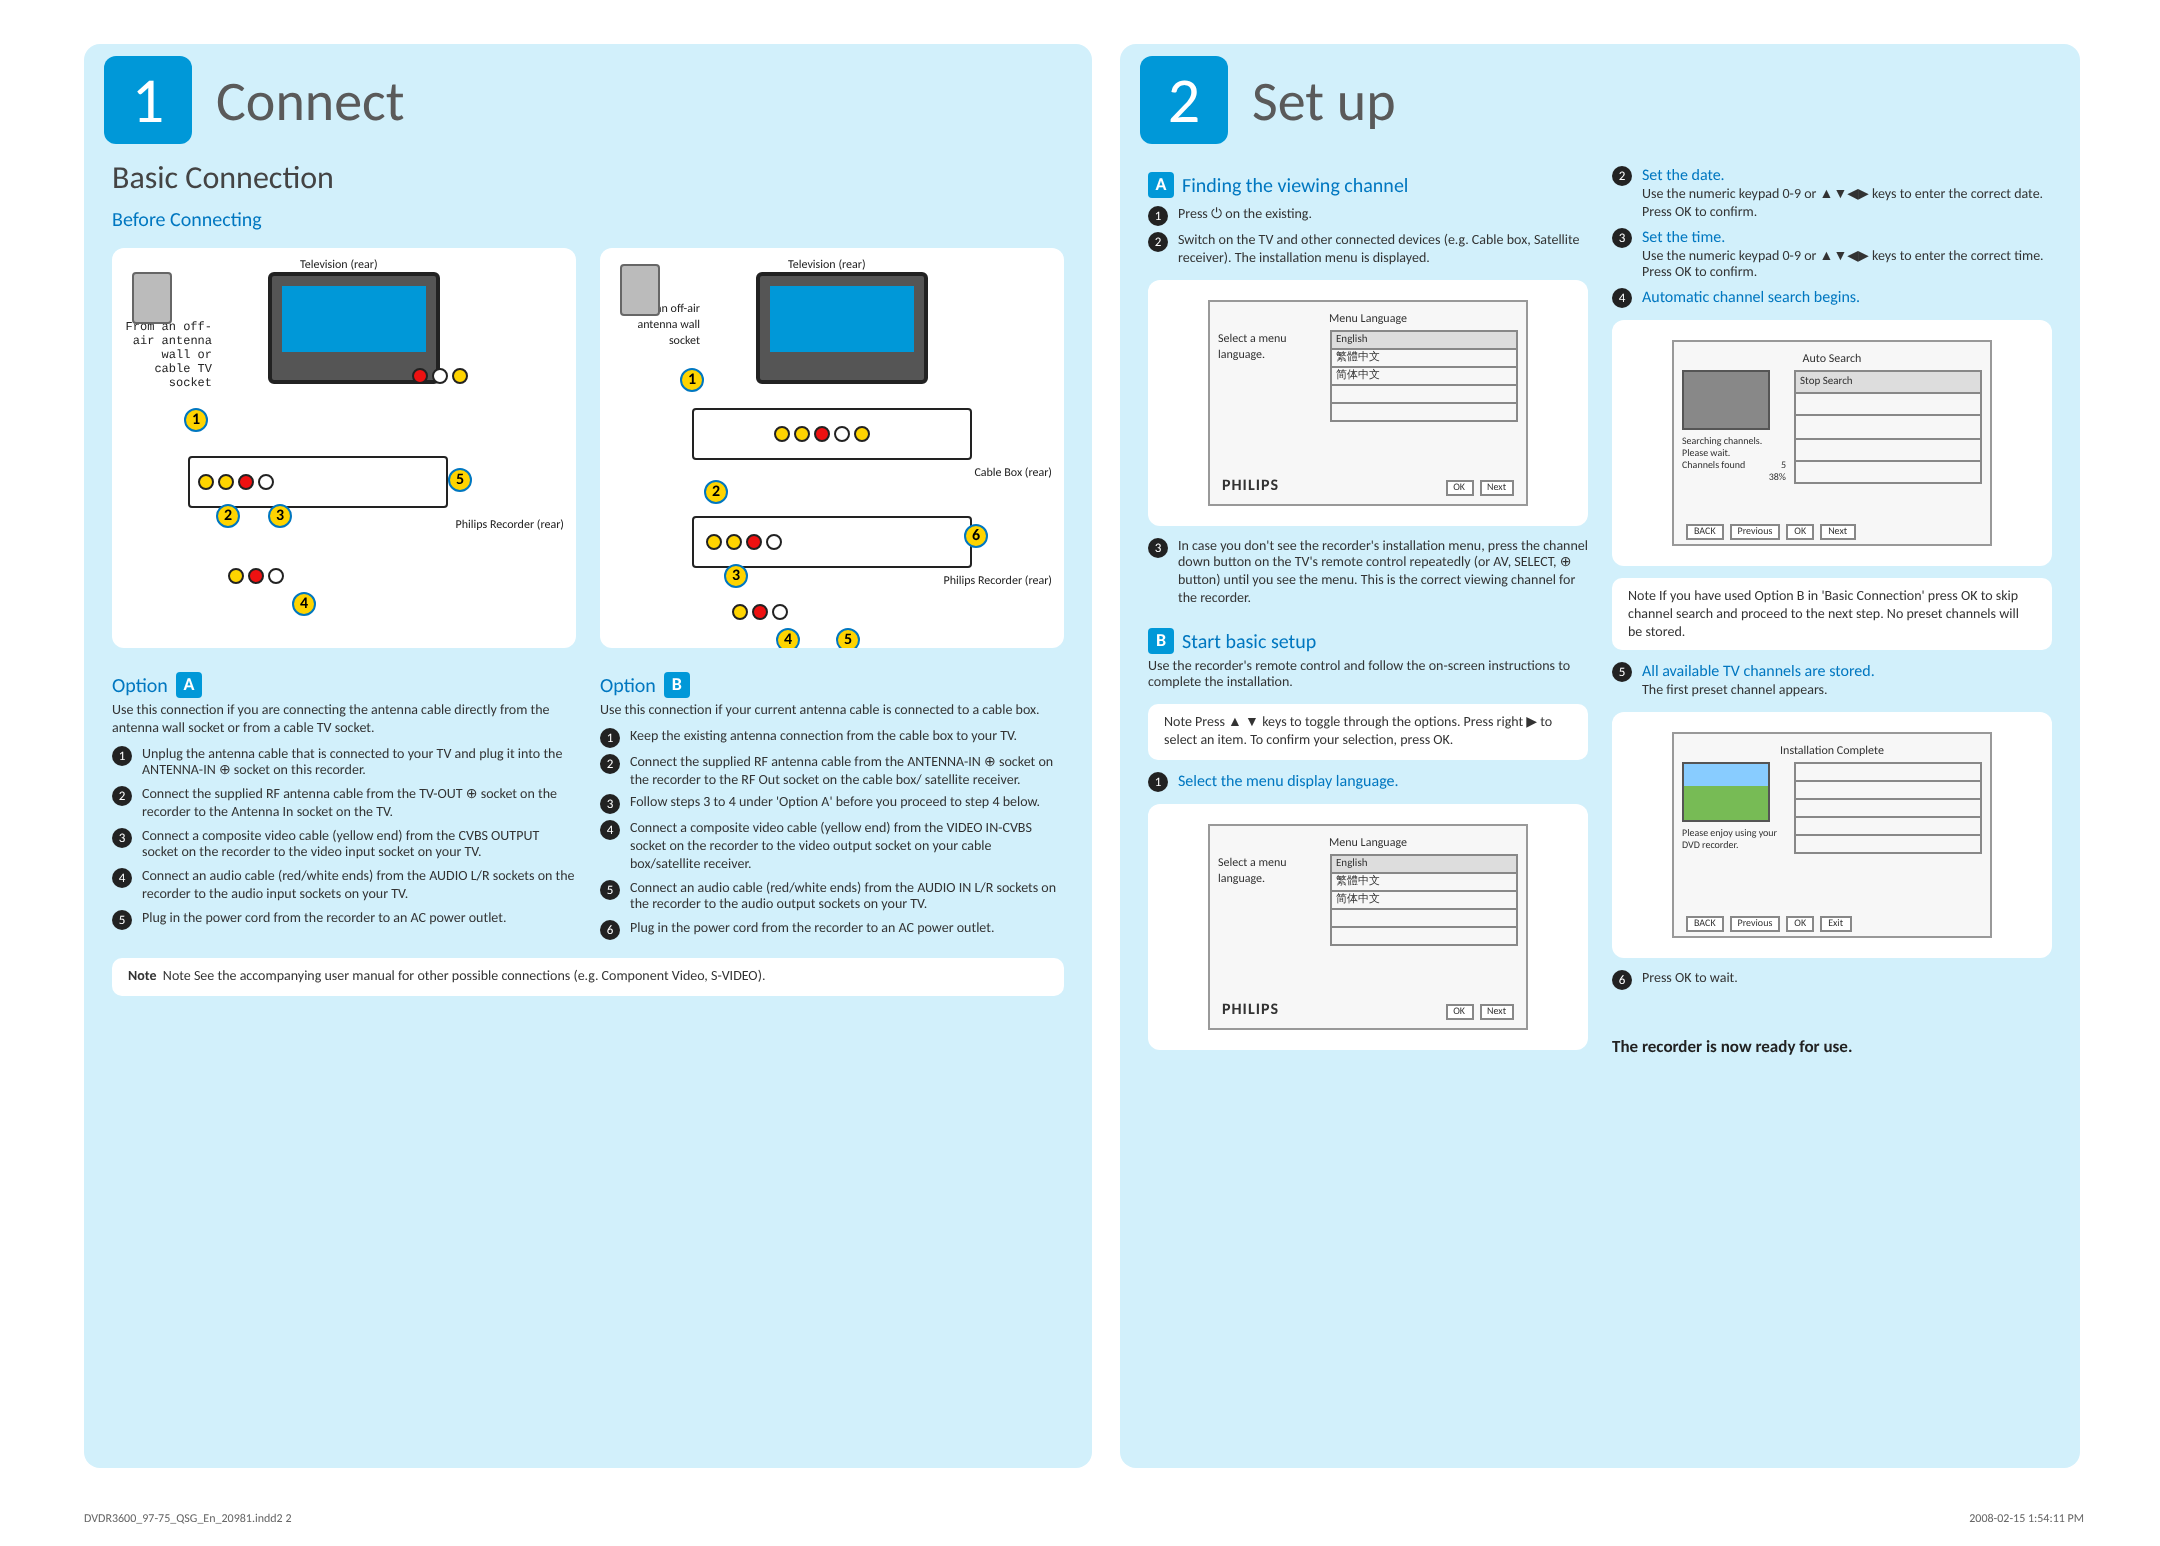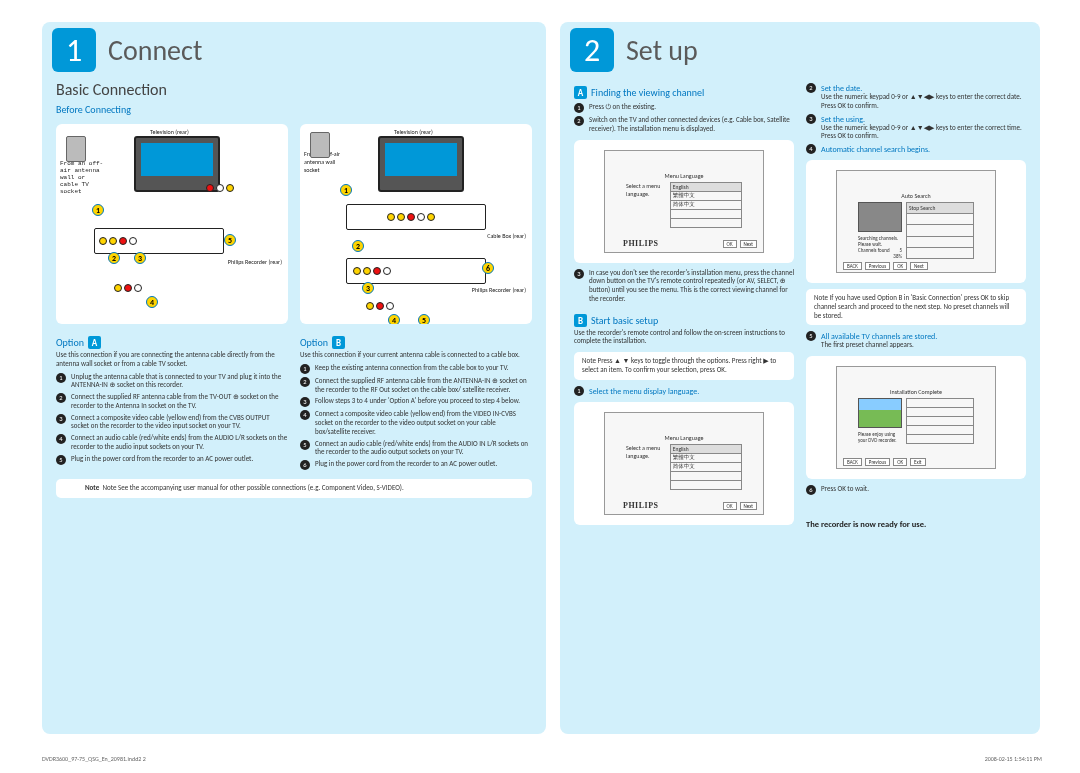--- a/index.html
+++ b/index.html
@@ -120,21 +120,21 @@
     border-radius: 2px;
   }
   .diagram .rec {
     position: absolute;
     border: 1.5px solid #222;
     background: #fff;
     height: 26px;
     width: 130px;
     border-radius: 2px;
   }
-  .diagram .lbl { position: absolute; font-size: 6px; color: #222; }
+  .diagram .lbl { position: absolute; font-size: 6px; color: #222; text-align: right; }
   .diagram .wall {
     position: absolute;
     width: 20px; height: 26px;
     background: #bbb;
     border: 1px solid #666;
     border-radius: 2px;
   }
   .diagram .port-row {
     position: absolute;
     display: flex; gap: 2px;
@@ -158,42 +158,42 @@
   }
   .step .txt { flex: 1; }
 
   .note-box {
     background: #fff;
     border-radius: 5px;
     padding: 5px 8px;
     margin: 6px 0;
     font-size: 7px;
   }
-  .note-box .b { font-weight: bold; margin-left: 21px; }
+  .note-box .b { font-weight: bold; }
 
   .screen-mock {
     background: #f7f7f7;
     border: 1px solid #999;
     width: 160px;
     height: 103px;
     margin: 6px auto;
     font-size: 6px;
     color: #333;
     position: relative;
-    padding: 21px;
+    padding: 4px;
   }
   .screen-mock .title { text-align: center; font-size: 6px; margin-bottom: 2px; }
   .screen-mock .cols { display: flex; gap: 4px; }
   .screen-mock .left { width: 52px; }
   .screen-mock table { border-collapse: collapse; width: 94px; }
   .screen-mock td { border: 0.5px solid #888; height: 9px; font-size: 5.5px; padding: 0 2px; }
   .screen-mock .sel { background: #ddd; }
   .screen-mock .brand {
-    position: absolute; left: 18px; bottom: 4px;
-    font-weight: bold; font-size: 8px; letter-spacing: 0.5px; font-family: Liberation Serif, serif;
+    position: absolute; left: 6px; bottom: 4px;
+    font-weight: bold; font-size: 8px; letter-spacing: 0.5px;
   }
   .screen-mock .btns { position: absolute; bottom: 4px; right: 6px; font-size: 5px; display: flex; gap: 3px; }
   .screen-mock .btns span { border: 0.5px solid #888; padding:0 3px; background:#fff; }
 
   .screen-mock.auto .thumb {
     width: 44px; height: 30px;
     background: #888;
     border: 1px solid #555;
   }
   .screen-mock.install .thumb {
@@ -498,21 +498,21 @@
           <span class="circ-num">2</span>
           <div class="txt">
             <div class="blue-sub" style="font-size:8px;margin:0;">Set the date.</div>
             <div class="tiny">Use the numeric keypad 0-9 or ▲▼◀▶ keys to enter the correct date. Press OK to confirm.</div>
           </div>
         </div>
 
         <div class="step">
           <span class="circ-num">3</span>
           <div class="txt">
-            <div class="blue-sub" style="font-size:8px;margin:0;">Set the using.</div>
+            <div class="blue-sub" style="font-size:8px;margin:0;">Set the time.</div>
             <div class="tiny">Use the numeric keypad 0-9 or ▲▼◀▶ keys to enter the correct time. Press OK to confirm.</div>
           </div>
         </div>
 
         <div class="step">
           <span class="circ-num">4</span>
           <span class="blue-sub txt" style="font-size:8px;margin:0;">Automatic channel search begins.</span>
         </div>
 
         <div class="white-box" style="padding:4px;">

